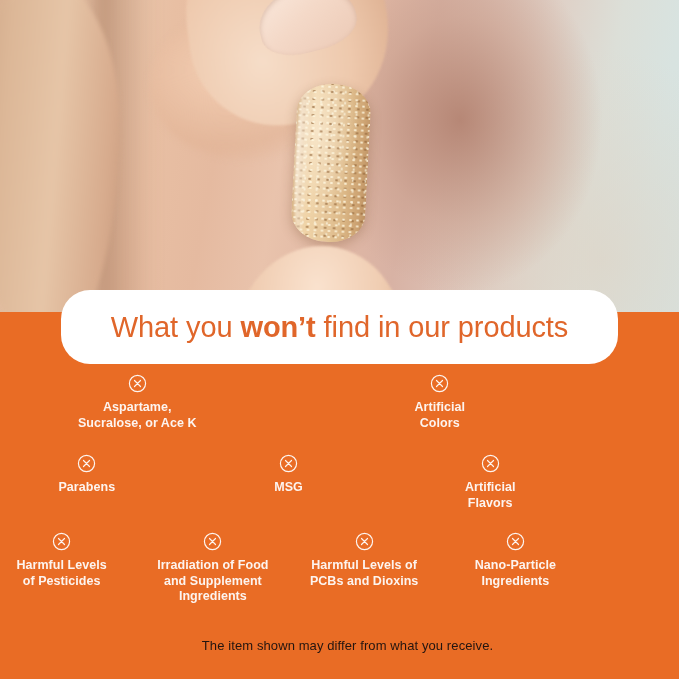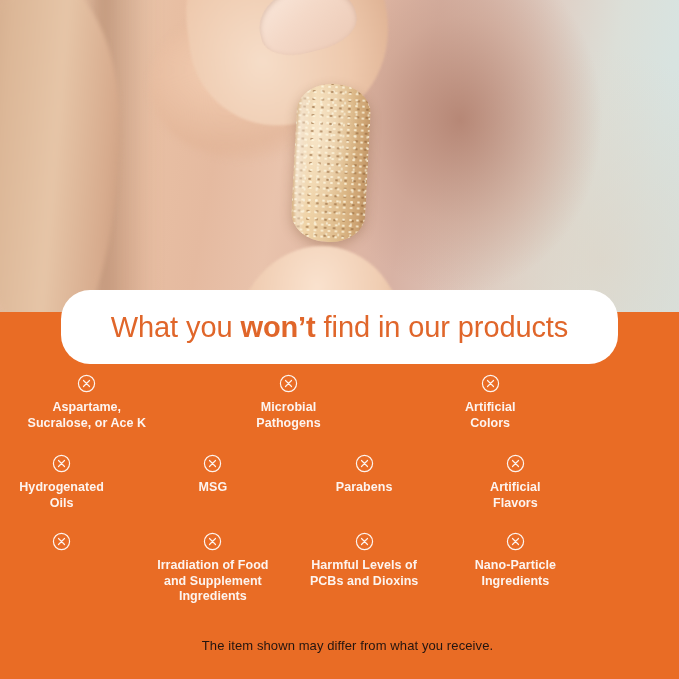--- a/index.html
+++ b/index.html
@@ -247,68 +247,55 @@
           <circle cx="12" cy="12" r="10.2" fill="none" stroke="#fdf4ef" stroke-width="1.5"></circle>
           <path d="M8.2 8.2 L15.8 15.8 M15.8 8.2 L8.2 15.8" stroke="#fdf4ef" stroke-width="1.5" stroke-linecap="round"></path>
         </svg>
         <div class="cell-label">Aspartame,<br>Sucralose, or Ace K</div>
       </div>
       <div class="cell">
         <svg class="x-icon" viewBox="0 0 24 24">
           <circle cx="12" cy="12" r="10.2" fill="none" stroke="#fdf4ef" stroke-width="1.5"></circle>
           <path d="M8.2 8.2 L15.8 15.8 M15.8 8.2 L8.2 15.8" stroke="#fdf4ef" stroke-width="1.5" stroke-linecap="round"></path>
         </svg>
-        <div class="cell-label">Microbial<br>Pathogens</div>
-      </div>
-      <div class="cell">
-        <svg class="x-icon" viewBox="0 0 24 24">
-          <circle cx="12" cy="12" r="10.2" fill="none" stroke="#fdf4ef" stroke-width="1.5"></circle>
-          <path d="M8.2 8.2 L15.8 15.8 M15.8 8.2 L8.2 15.8" stroke="#fdf4ef" stroke-width="1.5" stroke-linecap="round"></path>
-        </svg>
         <div class="cell-label">Artificial<br>Colors</div>
       </div>
     </div>
 
     <div class="row row-2">
       <div class="cell">
         <svg class="x-icon" viewBox="0 0 24 24">
           <circle cx="12" cy="12" r="10.2" fill="none" stroke="#fdf4ef" stroke-width="1.5"></circle>
           <path d="M8.2 8.2 L15.8 15.8 M15.8 8.2 L8.2 15.8" stroke="#fdf4ef" stroke-width="1.5" stroke-linecap="round"></path>
         </svg>
-        <div class="cell-label">Hydrogenated<br>Oils</div>
+        <div class="cell-label">Parabens</div>
       </div>
       <div class="cell">
         <svg class="x-icon" viewBox="0 0 24 24">
           <circle cx="12" cy="12" r="10.2" fill="none" stroke="#fdf4ef" stroke-width="1.5"></circle>
           <path d="M8.2 8.2 L15.8 15.8 M15.8 8.2 L8.2 15.8" stroke="#fdf4ef" stroke-width="1.5" stroke-linecap="round"></path>
         </svg>
         <div class="cell-label">MSG</div>
       </div>
       <div class="cell">
         <svg class="x-icon" viewBox="0 0 24 24">
           <circle cx="12" cy="12" r="10.2" fill="none" stroke="#fdf4ef" stroke-width="1.5"></circle>
           <path d="M8.2 8.2 L15.8 15.8 M15.8 8.2 L8.2 15.8" stroke="#fdf4ef" stroke-width="1.5" stroke-linecap="round"></path>
         </svg>
-        <div class="cell-label">Parabens</div>
-      </div>
-      <div class="cell">
-        <svg class="x-icon" viewBox="0 0 24 24">
-          <circle cx="12" cy="12" r="10.2" fill="none" stroke="#fdf4ef" stroke-width="1.5"></circle>
-          <path d="M8.2 8.2 L15.8 15.8 M15.8 8.2 L8.2 15.8" stroke="#fdf4ef" stroke-width="1.5" stroke-linecap="round"></path>
-        </svg>
         <div class="cell-label">Artificial<br>Flavors</div>
       </div>
     </div>
 
     <div class="row row-3">
       <div class="cell">
         <svg class="x-icon" viewBox="0 0 24 24">
           <circle cx="12" cy="12" r="10.2" fill="none" stroke="#fdf4ef" stroke-width="1.5"></circle>
           <path d="M8.2 8.2 L15.8 15.8 M15.8 8.2 L8.2 15.8" stroke="#fdf4ef" stroke-width="1.5" stroke-linecap="round"></path>
         </svg>
+        <div class="cell-label">Harmful Levels<br>of Pesticides</div>
       </div>
       <div class="cell">
         <svg class="x-icon" viewBox="0 0 24 24">
           <circle cx="12" cy="12" r="10.2" fill="none" stroke="#fdf4ef" stroke-width="1.5"></circle>
           <path d="M8.2 8.2 L15.8 15.8 M15.8 8.2 L8.2 15.8" stroke="#fdf4ef" stroke-width="1.5" stroke-linecap="round"></path>
         </svg>
         <div class="cell-label">Irradiation of Food<br>and Supplement<br>Ingredients</div>
       </div>
       <div class="cell">
         <svg class="x-icon" viewBox="0 0 24 24">

